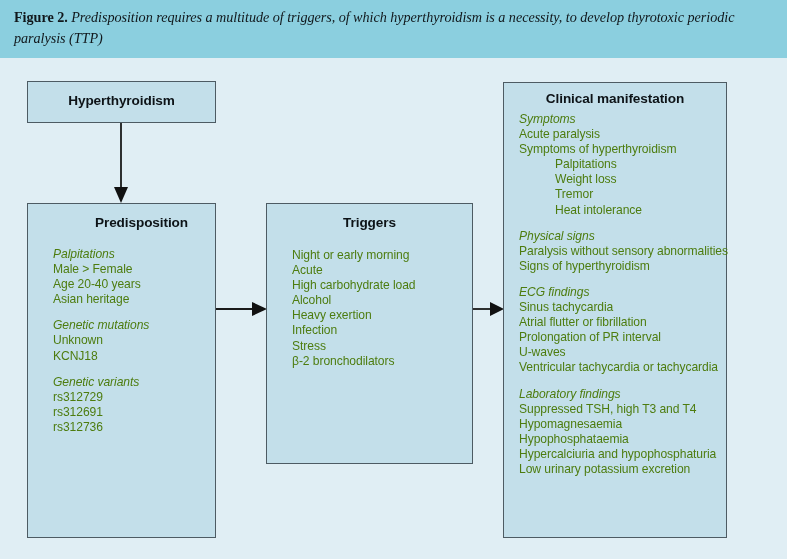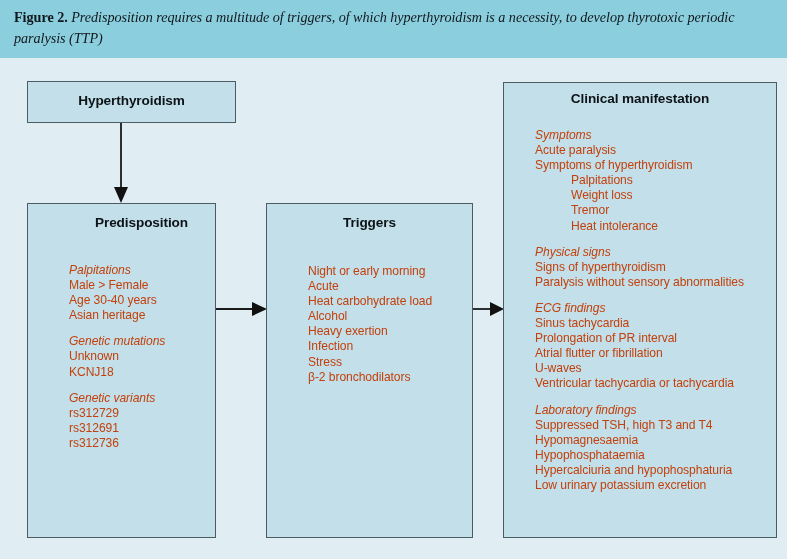--- a/index.html
+++ b/index.html
@@ -58,59 +58,59 @@
     font-size: 13.6px;
     font-weight: bold;
     color: #0d1317;
     text-align: center;
     letter-spacing: -0.1px;
   }
 
   #box-hyperthyroidism {
     left: 27px;
     top: 81px;
-    width: 209px;
+    width: 189px;
     height: 42px;
   }
   #box-hyperthyroidism .box-title {
     margin-top: 11px;
   }
 
   #box-predisposition {
     left: 27px;
     top: 203px;
     width: 189px;
     height: 335px;
   }
   #box-predisposition .box-title { margin-top: 11px; padding-left: 40px; }
 
   #box-triggers {
     left: 266px;
     top: 203px;
     width: 207px;
-    height: 335px;
+    height: 261px;
   }
   #box-triggers .box-title { margin-top: 11px; }
 
   #box-clinical {
     left: 503px;
     top: 82px;
-    width: 274px;
+    width: 224px;
     height: 456px;
   }
   #box-clinical .box-title { margin-top: 8px; }
 
   
   .body-list {
-    margin: 16px;
+    margin: 0;
     padding: 0;
     list-style: none;
     font-size: 12.1px;
     line-height: 15.1px;
-    color: #c2410c;
+    color: #4d7c0f;
     letter-spacing: -0.07px;
   }
   .body-list li { white-space: nowrap; }
   .body-list li.heading {
     font-style: italic;
   }
   .body-list li.spacer {
     height: 11px;
   }
   .body-list li.indent {
@@ -177,21 +177,21 @@
       <line x1="9" y1="0" x2="9" y2="66" stroke="#1a1a1a" stroke-width="1.8"></line>
       <polygon points="2,64 16,64 9,80" fill="#111111"></polygon>
     </svg>
   </div>
 
   <div class="box" id="box-predisposition">
     <div class="box-title">Predisposition</div>
     <ul class="body-list" id="predisposition-list">
         <li class="heading">Palpitations</li>
         <li class="">Male &gt; Female</li>
-        <li class="">Age 30-40 years</li>
+        <li class="">Age 20-40 years</li>
         <li class="">Asian heritage</li>
         <li class="spacer">&nbsp;</li>
         <li class="heading">Genetic mutations</li>
         <li class="">Unknown</li>
         <li class="">KCNJ18</li>
         <li class="spacer">&nbsp;</li>
         <li class="heading">Genetic variants</li>
         <li class="">rs312729</li>
         <li class="">rs312691</li>
         <li class="">rs312736</li>
@@ -203,21 +203,21 @@
       <line x1="0" y1="9" x2="38" y2="9" stroke="#1a1a1a" stroke-width="1.8"></line>
       <polygon points="36,2 36,16 51,9" fill="#111111"></polygon>
     </svg>
   </div>
 
   <div class="box" id="box-triggers">
     <div class="box-title">Triggers</div>
     <ul class="body-list" id="triggers-list">
         <li class="">Night or early morning</li>
         <li class="">Acute</li>
-        <li class="">Heat carbohydrate load</li>
+        <li class="">High carbohydrate load</li>
         <li class="">Alcohol</li>
         <li class="">Heavy exertion</li>
         <li class="">Infection</li>
         <li class="">Stress</li>
         <li class="">β-2 bronchodilators</li>
       </ul>
   </div>
 
   <div class="arrow" id="arrow-triggers-to-clinical">
     <svg width="32" height="18" viewBox="0 0 32 18">
@@ -231,27 +231,27 @@
     <ul class="body-list" id="clinical-list">
         <li class="heading">Symptoms</li>
         <li class="">Acute paralysis</li>
         <li class="">Symptoms of hyperthyroidism</li>
         <li class="indent">Palpitations</li>
         <li class="indent">Weight loss</li>
         <li class="indent">Tremor</li>
         <li class="indent">Heat intolerance</li>
         <li class="spacer">&nbsp;</li>
         <li class="heading">Physical signs</li>
+        <li class="">Paralysis without sensory abnormalities</li>
         <li class="">Signs of hyperthyroidism</li>
-        <li class="">Paralysis without sensory abnormalities</li>
         <li class="spacer">&nbsp;</li>
         <li class="heading">ECG findings</li>
         <li class="">Sinus tachycardia</li>
+        <li class="">Atrial flutter or fibrillation</li>
         <li class="">Prolongation of PR interval</li>
-        <li class="">Atrial flutter or fibrillation</li>
         <li class="">U-waves</li>
         <li class="">Ventricular tachycardia or tachycardia</li>
         <li class="spacer">&nbsp;</li>
         <li class="heading">Laboratory findings</li>
         <li class="">Suppressed TSH, high T3 and T4</li>
         <li class="">Hypomagnesaemia</li>
         <li class="">Hypophosphataemia</li>
         <li class="">Hypercalciuria and hypophosphaturia</li>
         <li class="">Low urinary potassium excretion</li>
       </ul>

